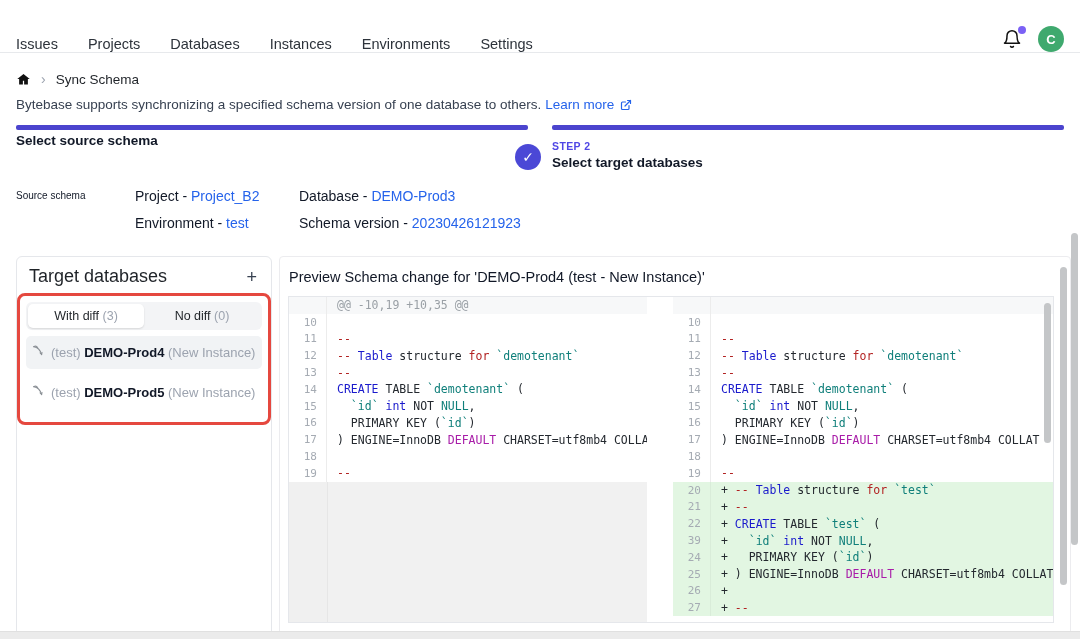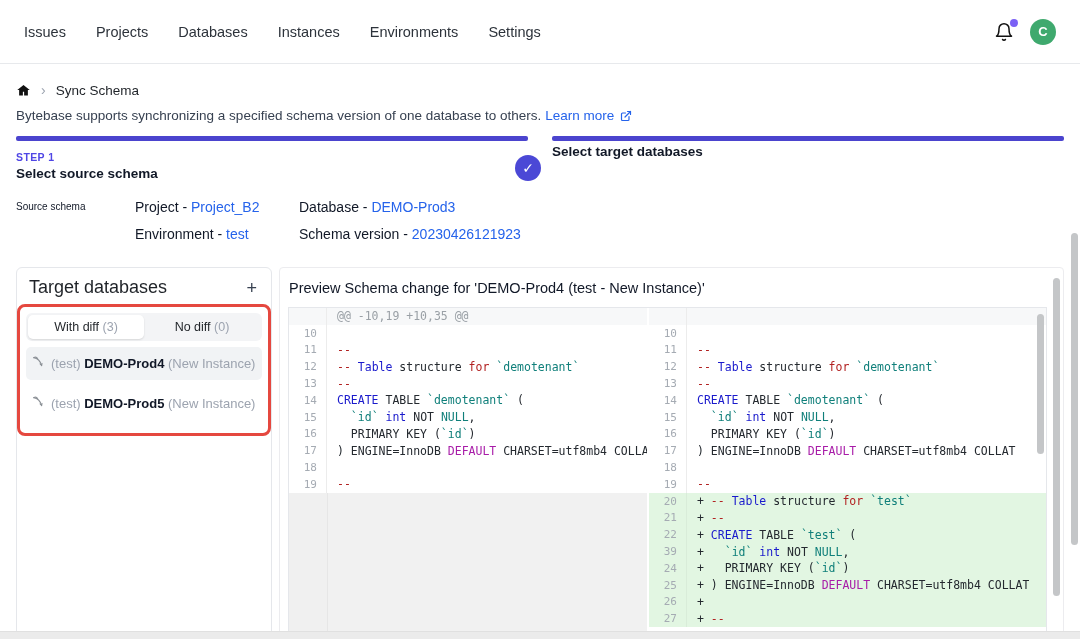--- a/index.html
+++ b/index.html
@@ -1,19 +1,19 @@
 <!DOCTYPE html>
 <html><head>
 <meta charset="utf-8">
 <style>
   * { margin:0; padding:0; box-sizing:border-box; }
   html,body { width:1080px; height:639px; background:#fff; font-family:"Liberation Sans",sans-serif; color:#1f2328; overflow:hidden; }
 
   
-  .topnav { height:64px; border-bottom:1px solid #e7e9ec; display:flex; align-items:center; padding:0 24px; }
+  .topnav { height:53px; border-bottom:1px solid #e7e9ec; display:flex; align-items:flex-end; padding:0 16px; }
   .nav-items { display:flex; gap:30px; }
   .nav-item { font-size:14.5px; color:#2d333b; cursor:pointer; }
   .nav-right { margin-left:auto; display:flex; align-items:center; gap:16px; }
   .bell-wrap { position:relative; width:20px; height:20px; }
   .bell-wrap svg { display:block; }
   .notif-dot { position:absolute; top:-3px; right:-4px; width:8px; height:8px; border-radius:50%; background:#7b61f5; }
   .avatar { width:26px; height:26px; border-radius:50%; background:#3fa96e; color:#fff; font-size:13px; font-weight:bold; display:flex; align-items:center; justify-content:center; }
 
   
   .page { padding:0 16px; }
@@ -55,21 +55,21 @@
   .db-item { display:flex; align-items:center; gap:5px; padding:8px 6px; border-radius:5px; font-size:13px; margin-bottom:7px; cursor:pointer; }
   .db-item.selected { background:#f1f3f5; }
   .db-env, .db-suffix { color:#9ca3af; }
   .db-name { color:#111827; font-weight:bold; }
   .db-icon { flex:none; }
 
   .preview-card { flex:1; margin-left:7px; border:1px solid #ececef; border-radius:4px; min-height:394px; padding:12px 16px 10px 8px; position:relative; background:#fff; }
   .preview-title { font-size:14.5px; font-weight:normal; color:#111827; margin-bottom:11px; padding-left:1px; }
 
   
-  .diff { display:flex; border:1px solid #e5e7eb; height:327px; overflow:hidden; font-family:"DejaVu Sans Mono",monospace; font-size:11.5px; }
+  .diff { display:flex; border:1px solid #e5e7eb; height:327px; overflow:hidden; font-family:"DejaVu Sans Mono",monospace; font-size:11.5px;gap:24px; }
   .pane { display:flex; flex-direction:column; overflow:hidden; }
   .pane.left { width:360px; border-right:2px solid #fff; }
   .pane.right { flex:1; position:relative; }
   .d-header { height:17px; background:#f7f8f9; color:#9aa0a6; display:flex; flex:none; }
   .d-header .d-num { background:#f7f8f9; }
   .d-header .hdr-text { padding-left:10px; white-space:pre; }
   .d-row { display:flex; height:16.8px; flex:none; align-items:center; }
   .d-num { width:38px; flex:none; text-align:right; padding-right:9px; color:#a5abb3; font-size:11px; border-right:1px solid #ececec; align-self:stretch; display:flex; align-items:center; justify-content:flex-end; }
   .d-code { padding-left:10px; white-space:pre; overflow:hidden; color:#24292f; }
   .d-row.add { background:#e2f6e2; }
@@ -132,26 +132,26 @@
           <path d="M18 13v6a2 2 0 0 1-2 2H5a2 2 0 0 1-2-2V8a2 2 0 0 1 2-2h6"></path>
           <path d="M15 3h6v6"></path>
           <path d="M10 14 21 3"></path>
         </svg>
     </span>
   </p>
 
   <div class="steps">
     <div class="step">
       <div class="step-bar"></div>
-      <div class="step-label">STEP 1</div>
       <div class="step-title">Select source schema</div>
       <div class="step-check">✓</div>
     </div>
     <div class="step">
       <div class="step-bar"></div>
+      <div class="step-label">STEP 2</div>
       <div class="step-title">Select target databases</div>
     </div>
   </div>
 
   <div class="source-row">
     <div class="source-label">Source schema</div>
     <div class="source-grid">
       <div class="source-field">
         <span class="f-label">Project - </span><a>Project_B2</a>
       </div>

